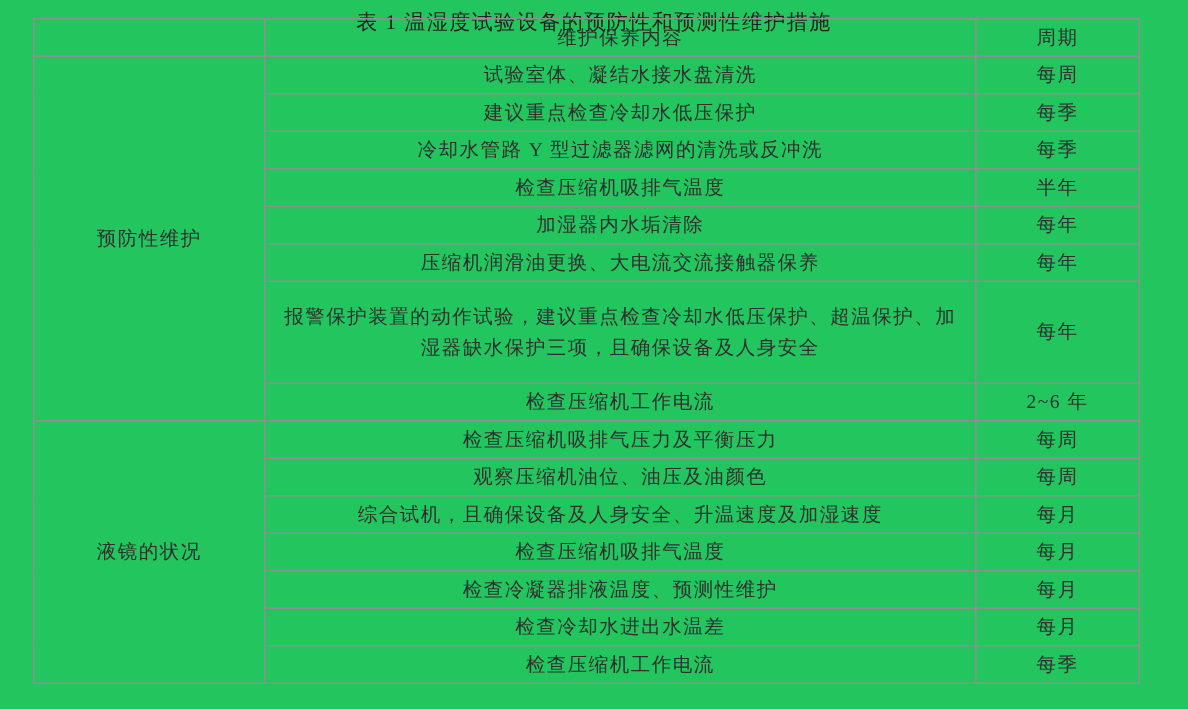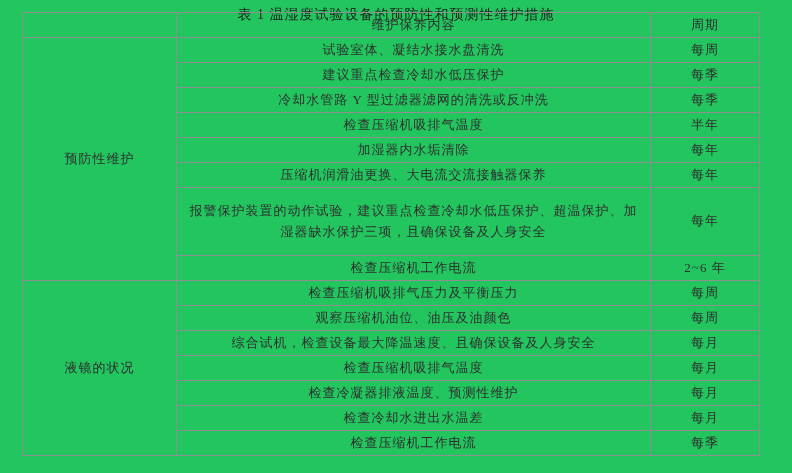--- a/index.html
+++ b/index.html
@@ -109,21 +109,21 @@
     <tr>
       <td rowspan="7">液镜的状况</td>
       <td>检查压缩机吸排气压力及平衡压力</td>
       <td>每周</td>
     </tr>
     <tr>
       <td>观察压缩机油位、油压及油颜色</td>
       <td>每周</td>
     </tr>
     <tr>
-      <td>综合试机，检查设备最大降温速度、且确保设备及人身安全</td>
+      <td>综合试机，且确保设备及人身安全、升温速度及加湿速度</td>
       <td>每月</td>
     </tr>
     <tr>
       <td>检查压缩机吸排气温度</td>
       <td>每月</td>
     </tr>
     <tr>
       <td>检查冷凝器排液温度、预测性维护</td>
       <td>每月</td>
     </tr>

